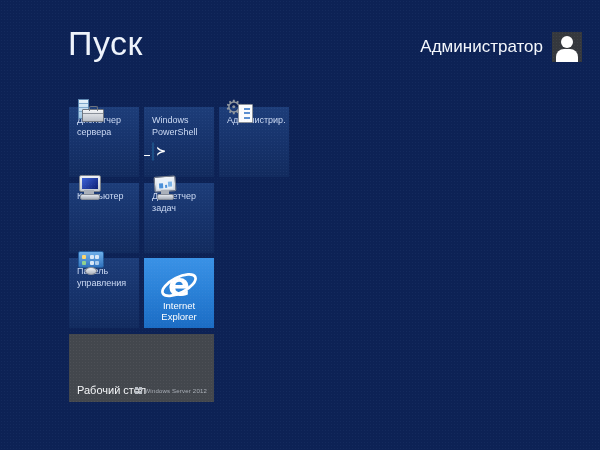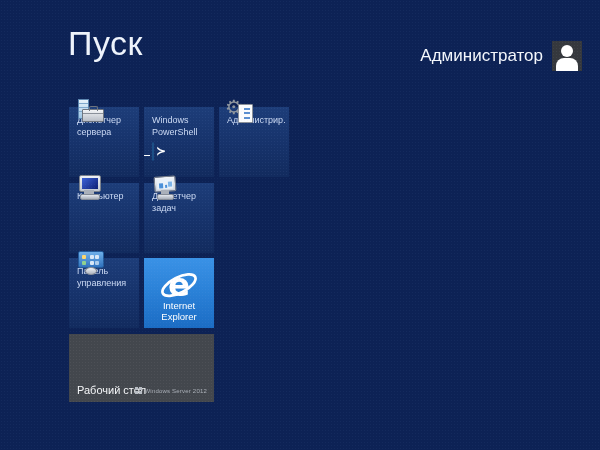--- a/index.html
+++ b/index.html
@@ -11,21 +11,21 @@
     font-family:"Liberation Sans", sans-serif;
     -webkit-font-smoothing:antialiased;
   }
   
   .start-title{
     position:absolute;left:68px;top:24px;
     font-size:34px;font-weight:300;letter-spacing:0.5px;
     color:#eef3fb;
   }
   .user-area{
-    position:absolute;top:41px;right:18px;height:30px;
+    position:absolute;top:32px;right:18px;height:30px;
     display:flex;align-items:center;gap:9px;cursor:default;
   }
   .user-name{
     font-size:17px;font-weight:300;color:#f4f7fc;
     line-height:30px;
   }
   .avatar{
     width:30px;height:30px;background:#35383d;position:relative;overflow:hidden;
     background-image:radial-gradient(rgba(255,255,255,0.05) 1px, transparent 1px);
     background-size:3px 3px;

